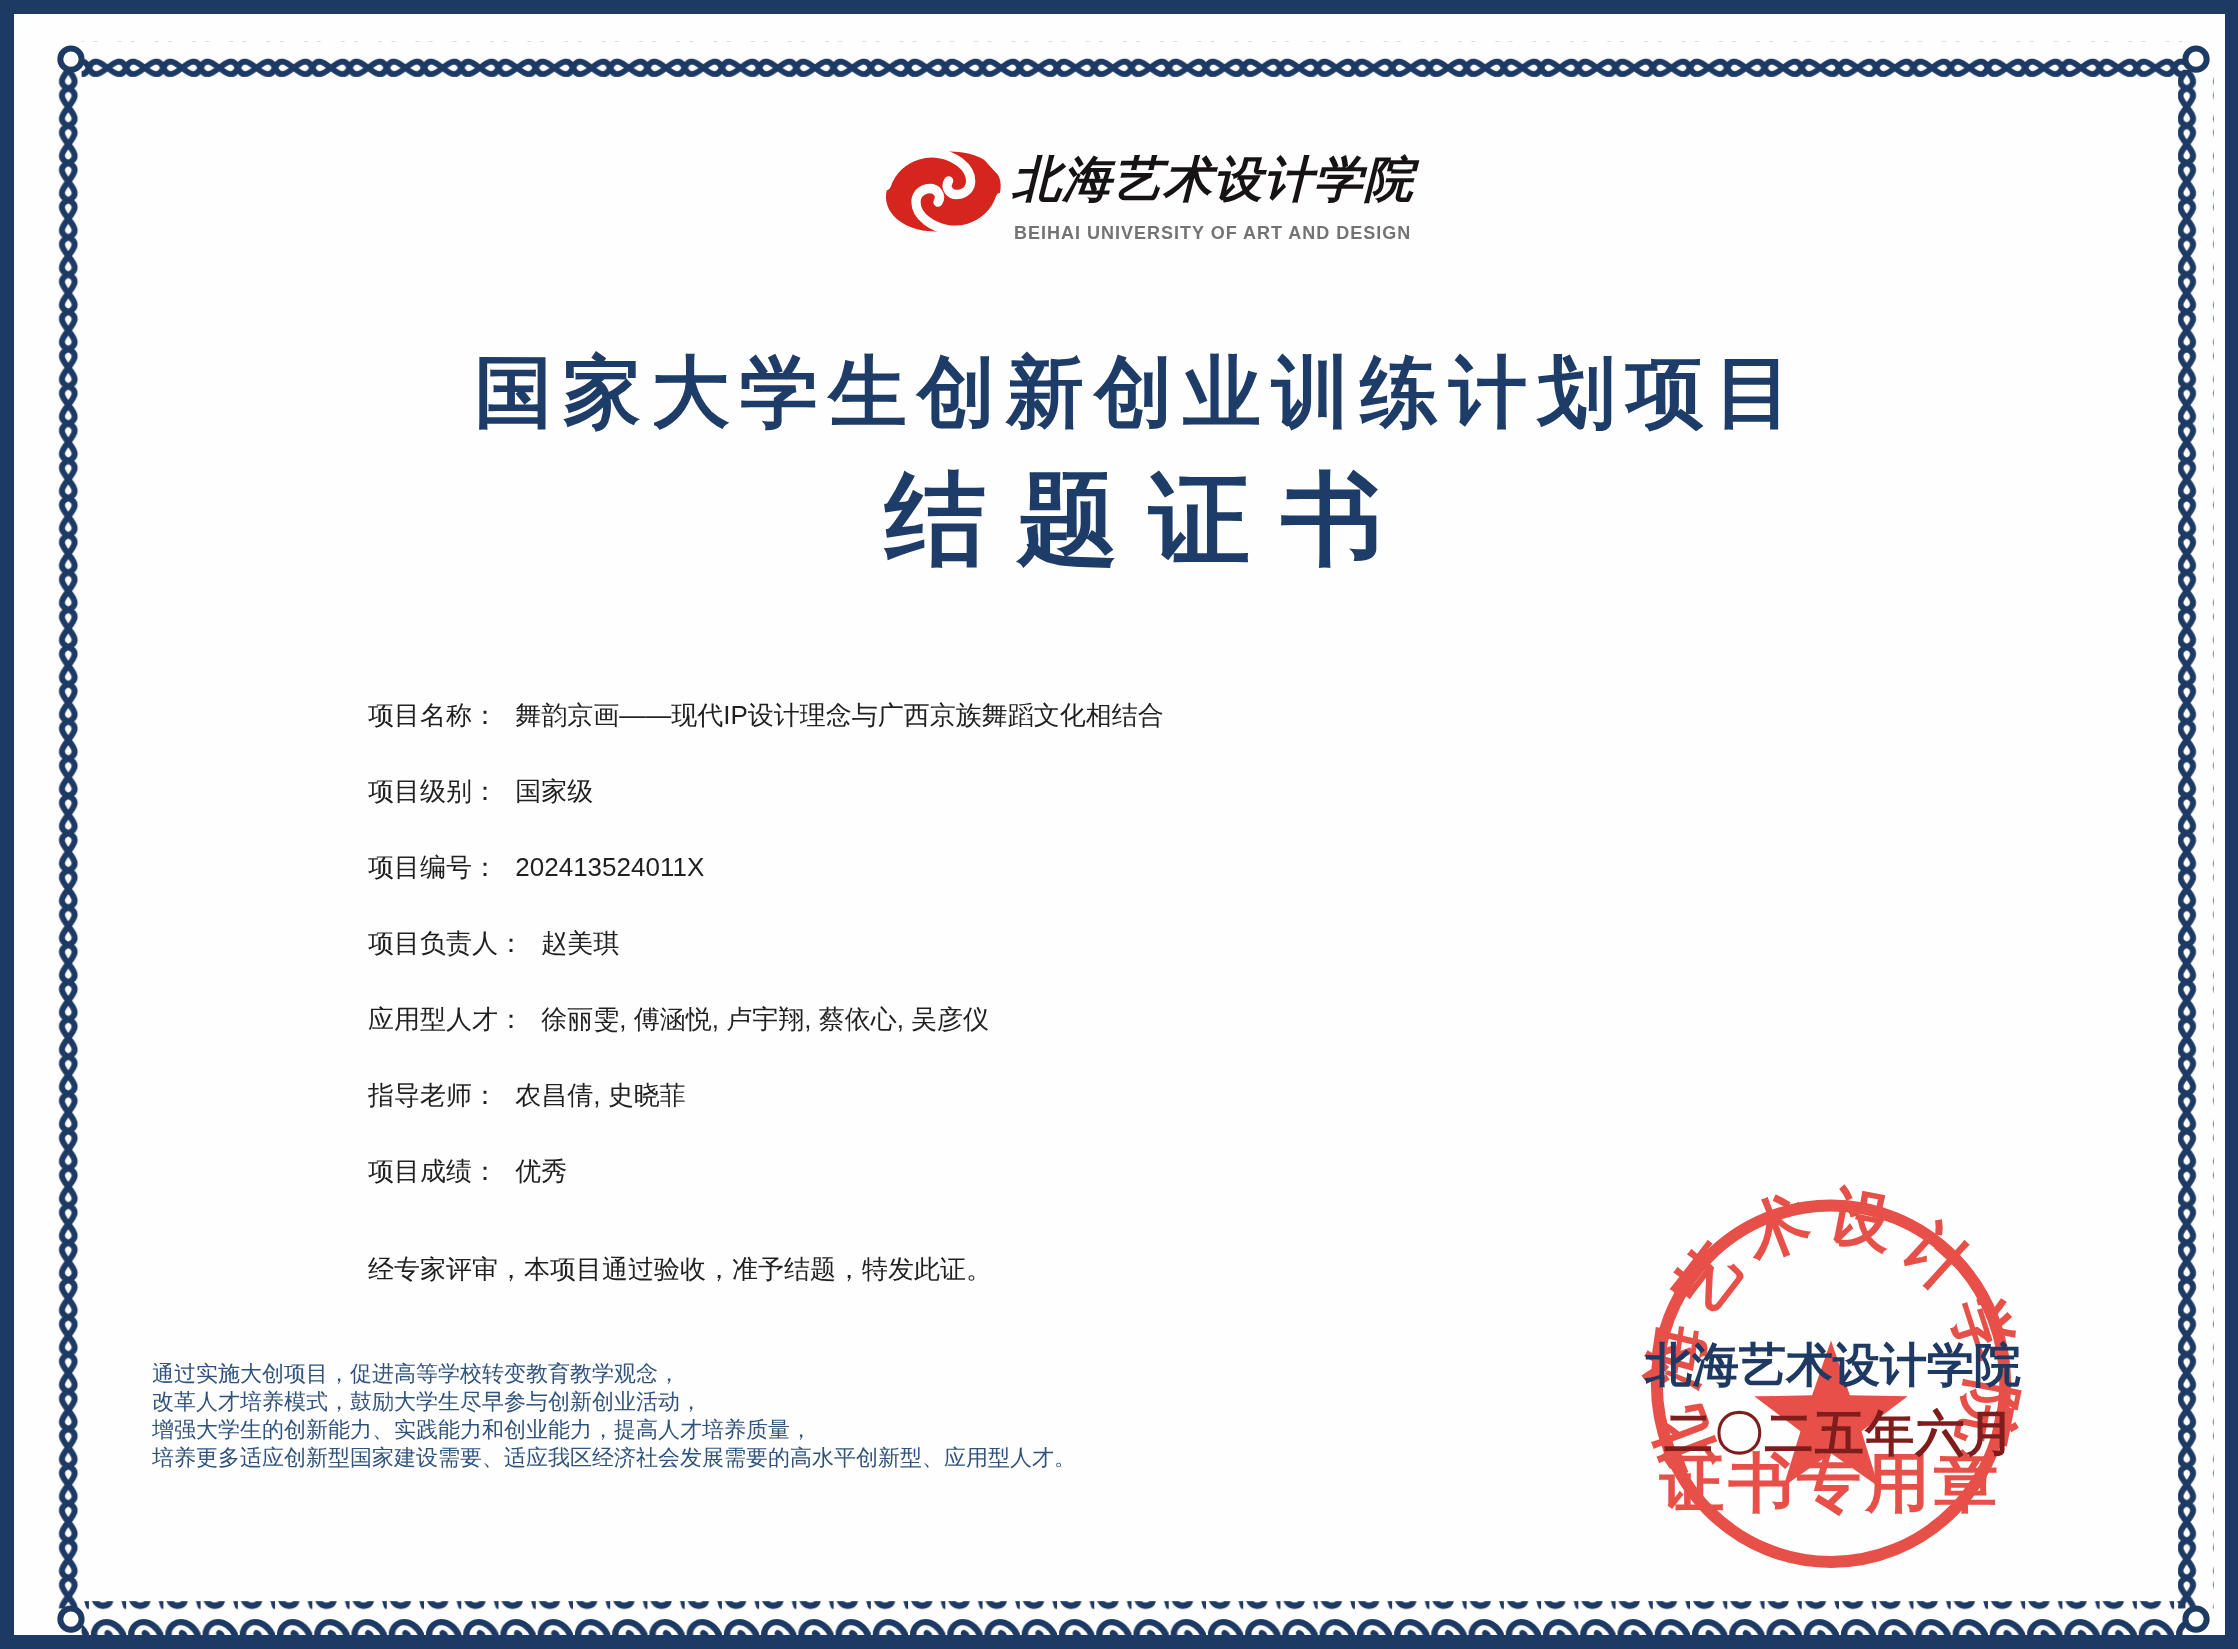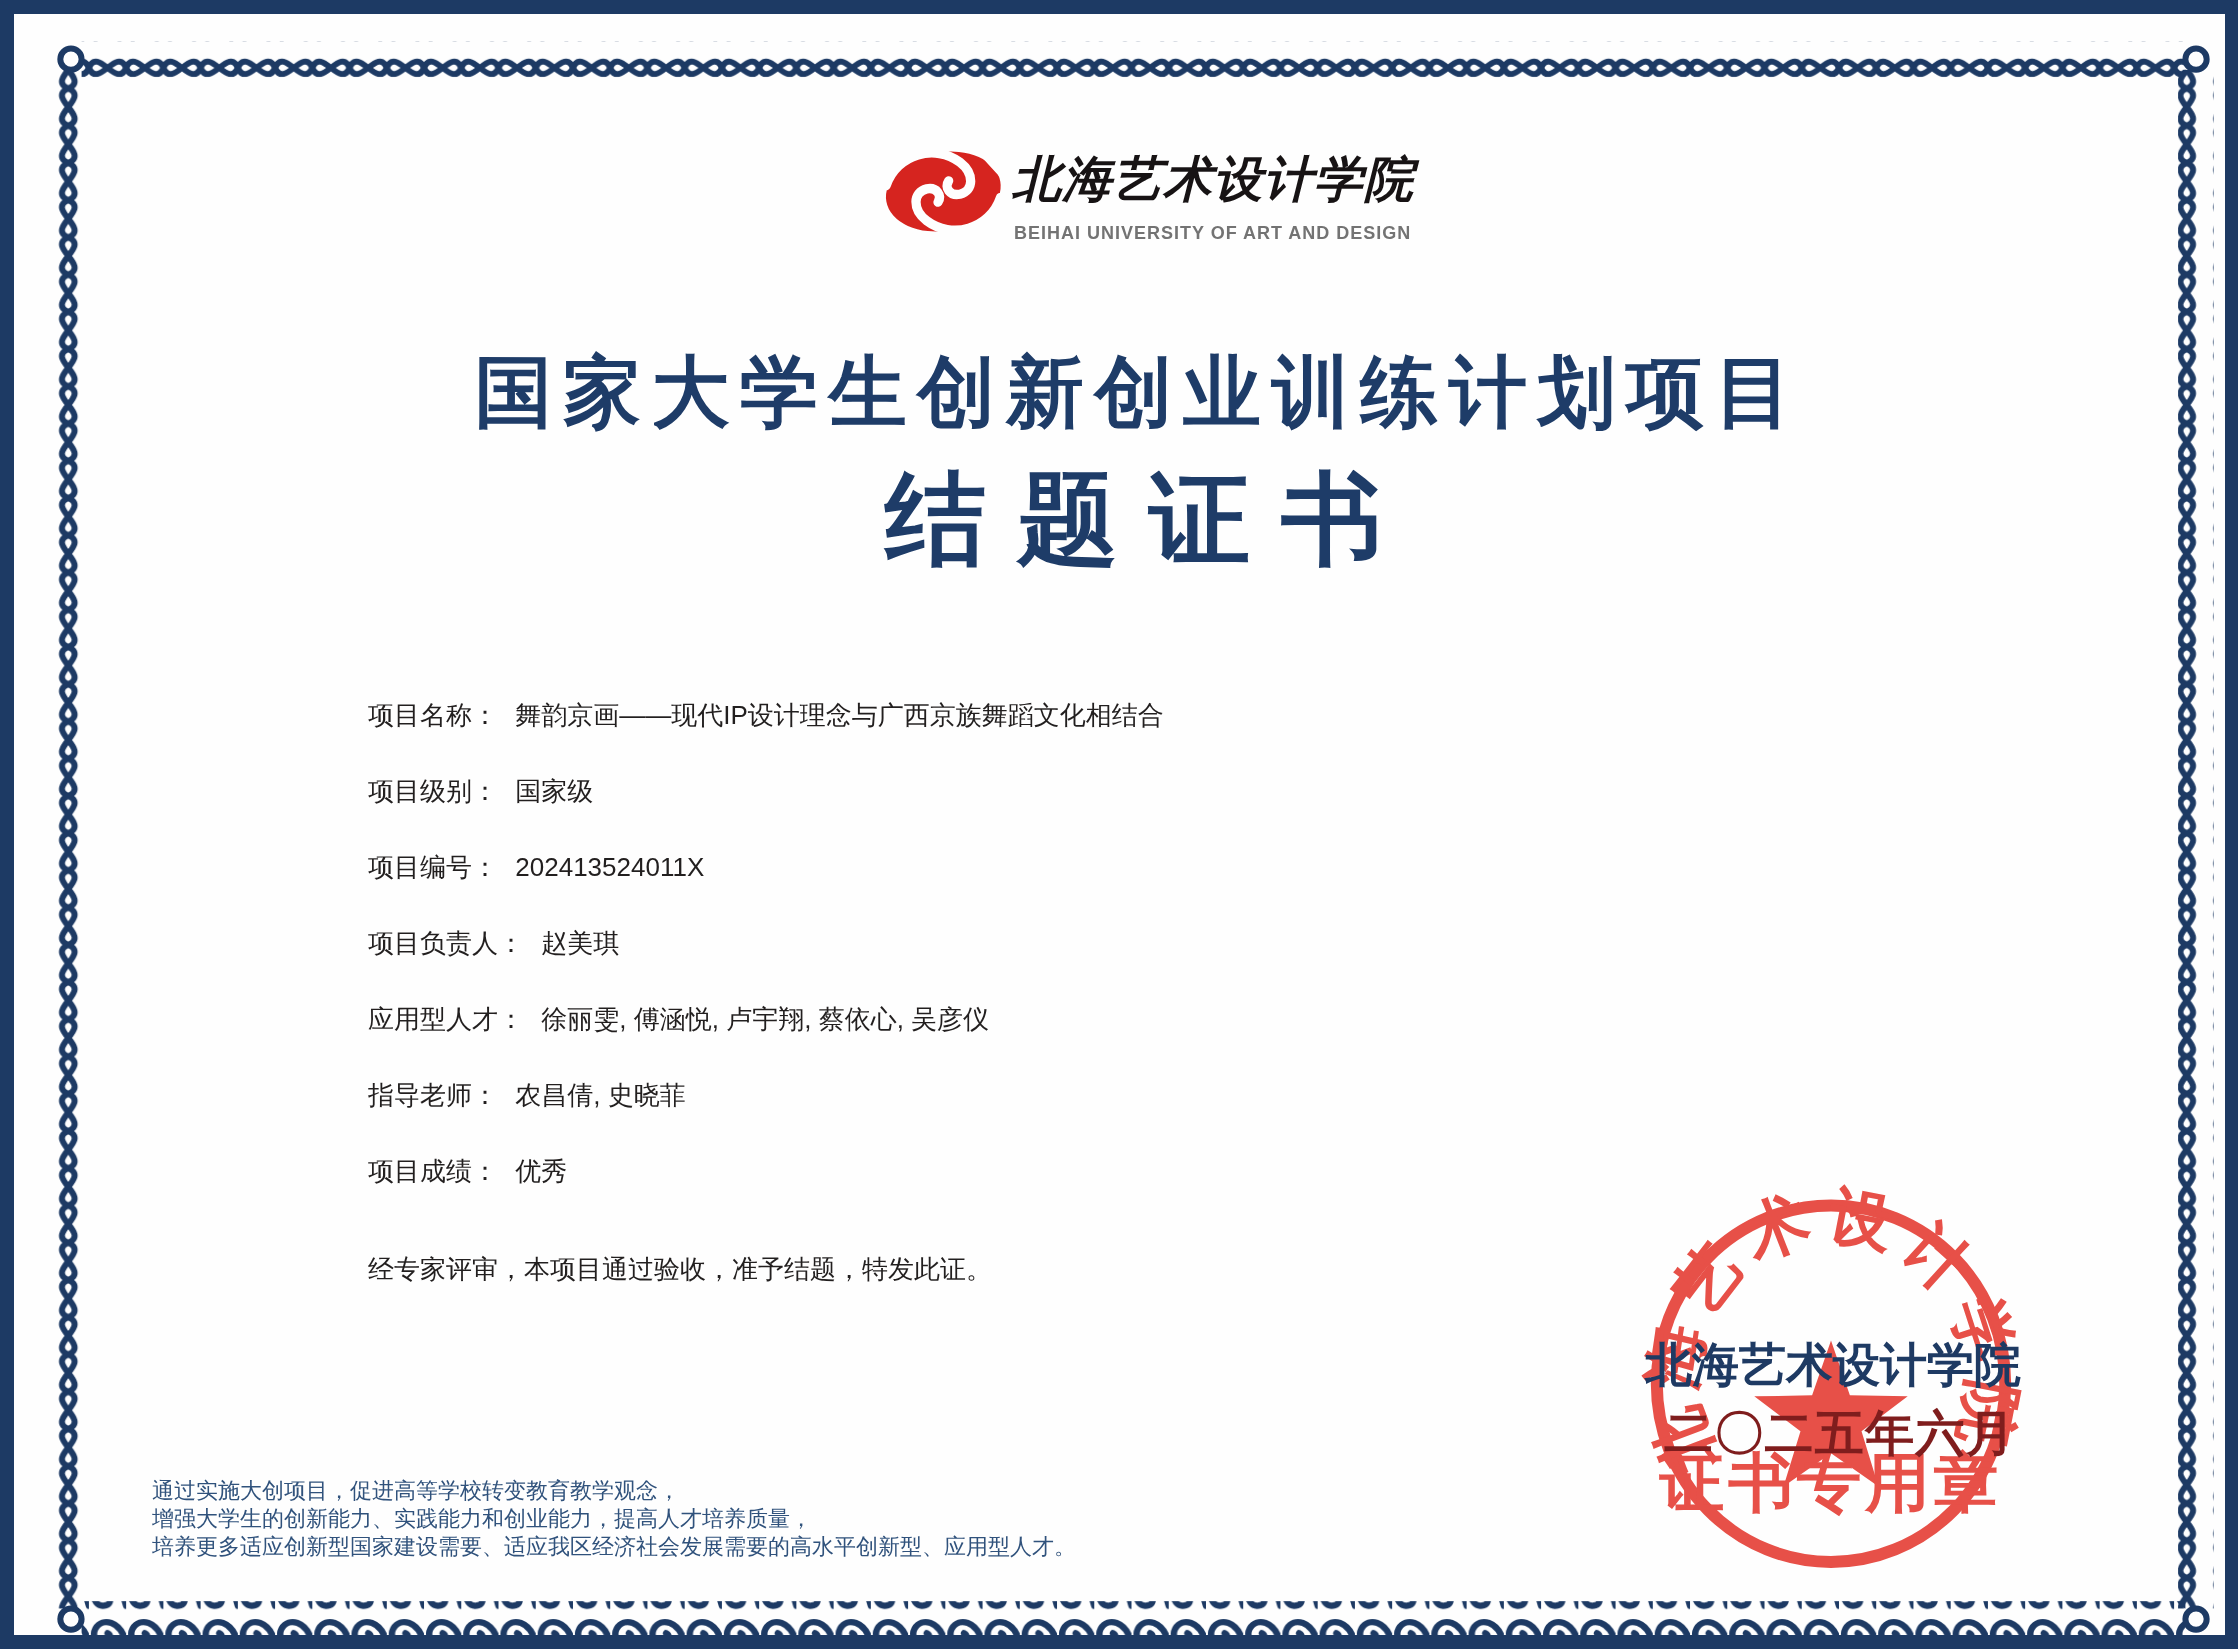--- a/index.html
+++ b/index.html
@@ -31,21 +31,21 @@
     font-size:101px;letter-spacing:31px;text-indent:31px;color:#1e3c68;white-space:nowrap;
   }
   .fields{
     position:absolute;left:354px;top:682px;color:#221f1f;
     font-size:26px;
   }
   .frow{height:39px;line-height:39px;margin-bottom:37px;white-space:nowrap;}
   .fvalue{margin-left:17.3px;}
   .statement{margin-top:59px;height:39px;line-height:39px;white-space:nowrap;}
   .fineprint{
-    position:absolute;left:138px;top:1463px;
+    position:absolute;left:138px;top:1346px;
     font-family:Liberation Serif, serif;
     font-size:22px;line-height:28px;color:#30527c;white-space:nowrap;
   }
   .sig-org{
     position:absolute;left:1553px;top:1320px;width:532px;text-align:center;
     font-family:"Liberation Serif","DejaVu Serif",serif;font-weight:600;
     font-size:47px;color:#1e3a63;white-space:nowrap;
   }
   .sig-date{
     position:absolute;left:1560px;top:1387px;width:532px;text-align:center;
@@ -130,20 +130,21 @@
       <span class="flabel">指导老师：</span><span class="fvalue">农昌倩, 史晓菲</span>
     </div>
     <div class="frow">
       <span class="flabel">项目成绩：</span><span class="fvalue">优秀</span>
     </div>
     <div class="statement">经专家评审，本项目通过验收，准予结题，特发此证。</div>
   </div>
 
   <div class="fineprint">
     <div>通过实施大创项目，促进高等学校转变教育教学观念，</div>
+    <div>改革人才培养模式，鼓励大学生尽早参与创新创业活动，</div>
     <div>增强大学生的创新能力、实践能力和创业能力，提高人才培养质量，</div>
     <div>培养更多适应创新型国家建设需要、适应我区经济社会发展需要的高水平创新型、应用型人才。</div>
   </div>
 
   <div class="sig-org">北海艺术设计学院</div>
   <div class="sig-date">二〇二五年六月</div>
 
 </div>
 
 

